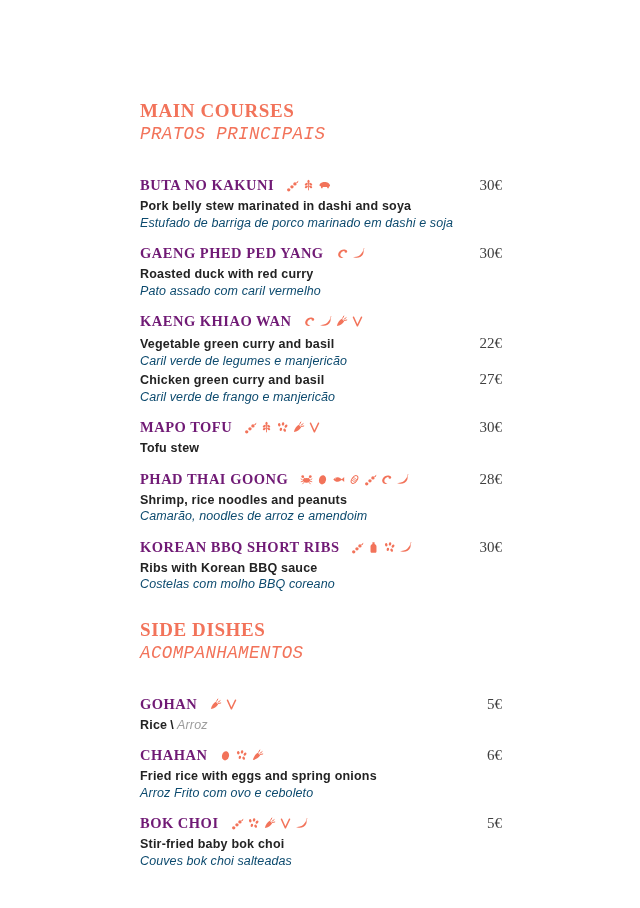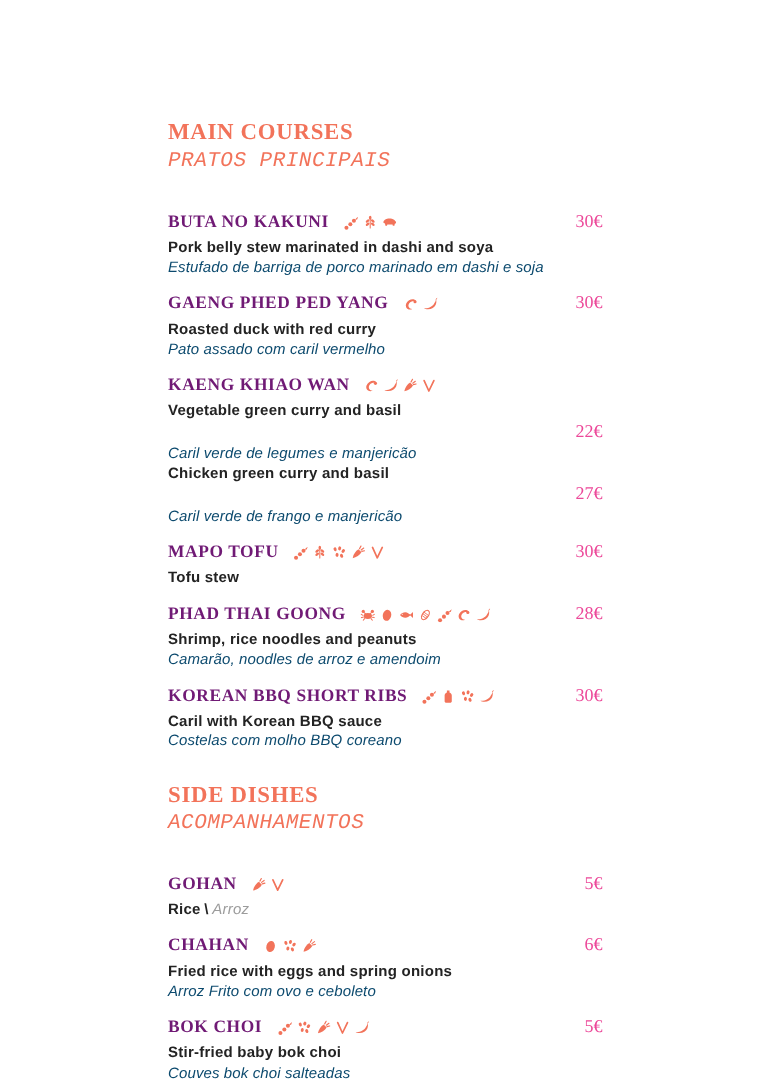--- a/index.html
+++ b/index.html
@@ -25,31 +25,31 @@
   .name{
     font-family:"Liberation Serif",serif;
     font-size:14.5px;line-height:19px;font-weight:700;
     color:#701a75;letter-spacing:.5px;white-space:nowrap;
   }
   .icons{margin-left:9px;display:flex;align-items:center;align-self:center;}
   .mi{width:13px;height:13px;margin-left:3px;color:var(--accent);display:block;}
   .price{
     font-family:"Liberation Serif",serif;
     font-size:15px;line-height:19px;font-weight:500;
-    color:#ec4899;margin-left:auto;white-space:nowrap;
+    color:#404040;margin-left:auto;white-space:nowrap;
   }
   .en{
     margin:0;font-size:12.5px;line-height:16.5px;font-weight:600;
     color:#232323;letter-spacing:.2px;
   }
   .pt{
     margin:0;font-size:12.5px;line-height:16.5px;font-weight:400;
     font-style:italic;color:#0c4a6e;letter-spacing:.1px;
   }
-  .vrow{display:flex;align-items:baseline;flex-direction:column;}
+  .vrow{display:flex;align-items:baseline;}
   .sep{font-weight:600;color:#232323;font-style:normal;padding:0 3px;}
   .pt-inline{font-style:italic;color:#9c9c9c;font-weight:400;}
   .defs{position:absolute;width:0;height:0;overflow:hidden;}
 </style>
 </head>
 <body>
 
 <svg class="defs" aria-hidden="true">
   <defs>
     <symbol id="i-soy" viewBox="0 0 24 24">
@@ -258,21 +258,21 @@
             </svg>
             <svg class="mi" viewBox="0 0 24 24">
               <use href="#i-sesame"></use>
             </svg>
             <svg class="mi" viewBox="0 0 24 24">
               <use href="#i-chili"></use>
             </svg>
           </span>
         <span class="price">30€</span>
       </div>
-      <p class="en">Caril with Korean BBQ sauce</p>
+      <p class="en">Ribs with Korean BBQ sauce</p>
       <p class="pt">Costelas com molho BBQ coreano</p>
     </article>
   </section>
 
   <section class="second">
     <h2 class="section-title">SIDE DISHES</h2>
     <h3 class="section-subtitle">ACOMPANHAMENTOS</h3>
 
     <article class="item">
       <div class="row">

